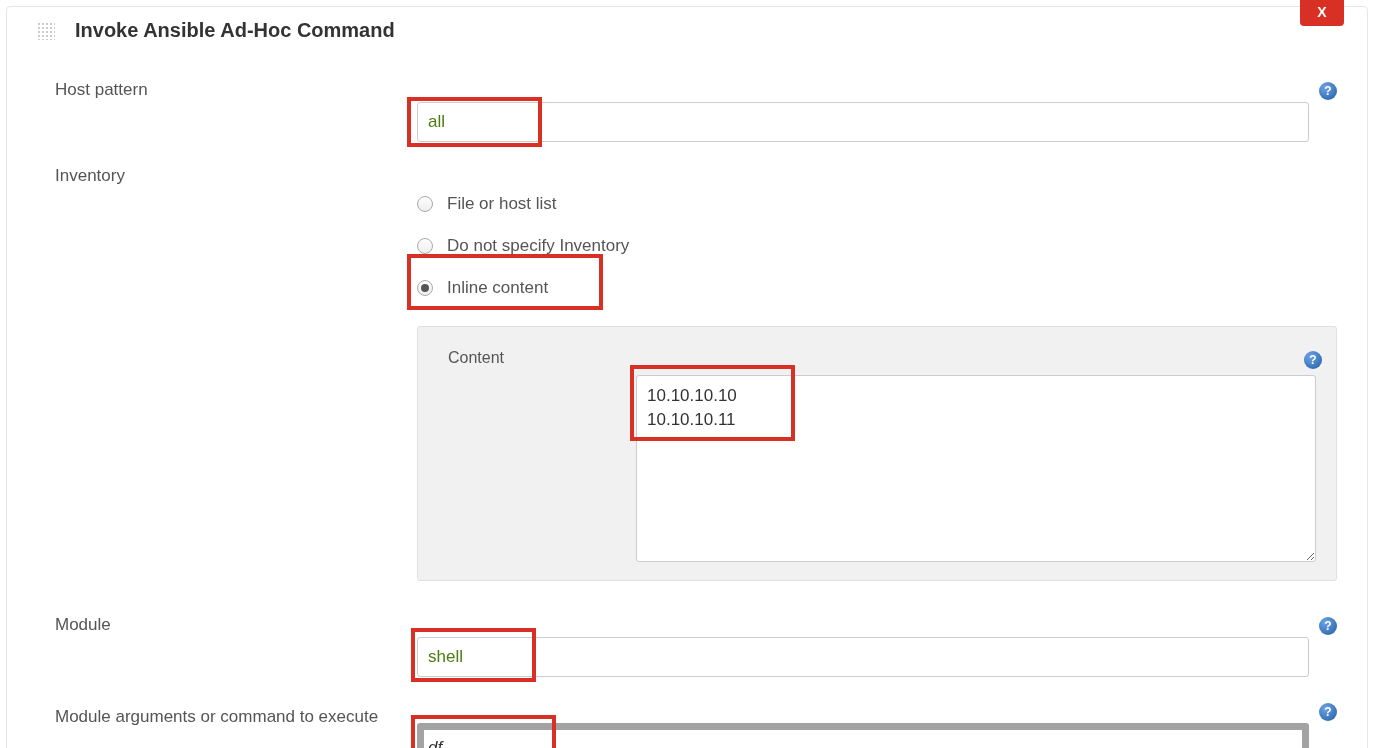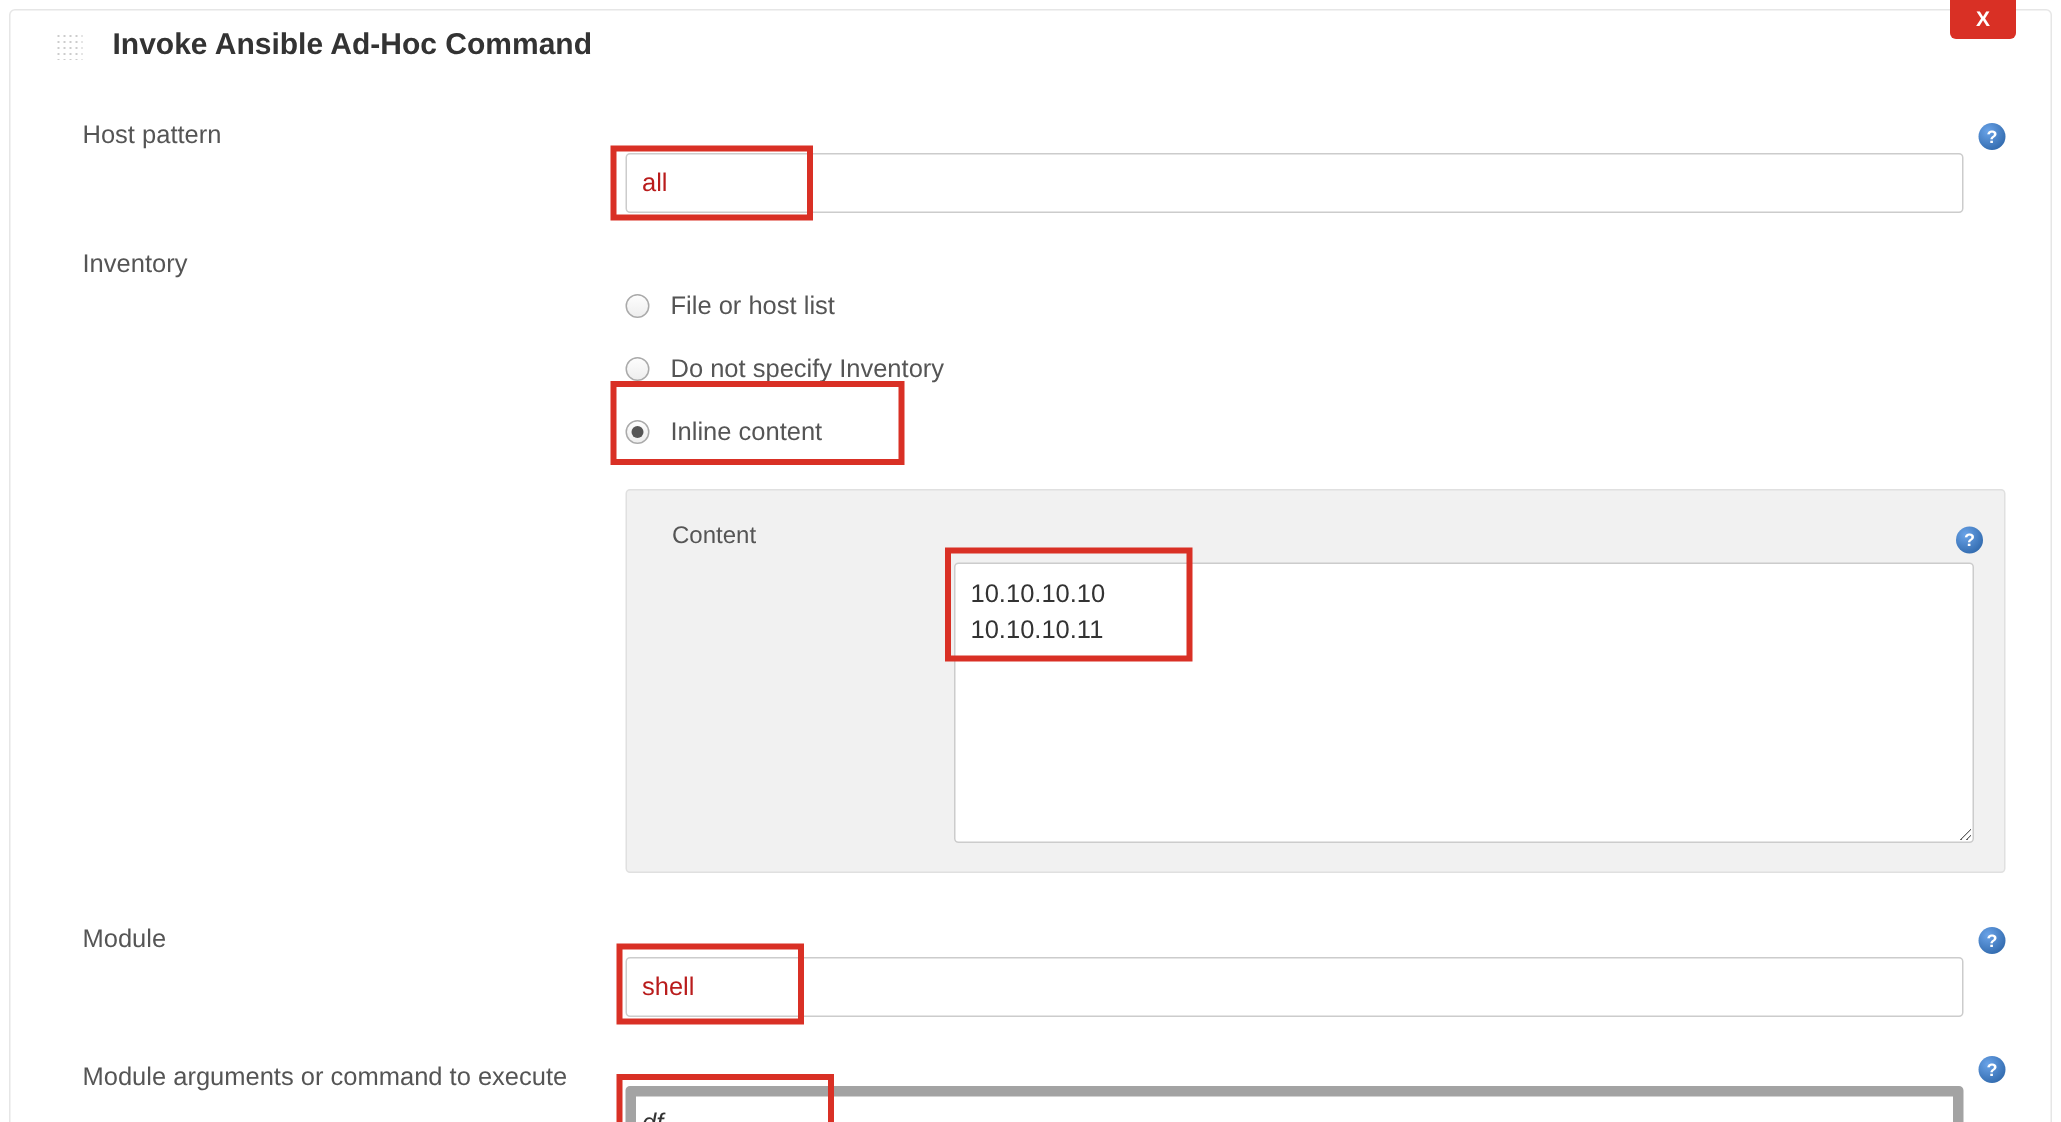--- a/index.html
+++ b/index.html
@@ -77,21 +77,21 @@
     .input-wide {
       flex: 1;
     }
     .text-input {
       width: 100%;
       height: 40px;
       border: 1px solid #ccc;
       border-radius: 3px;
       padding: 0 10px;
       font-size: 17px;
-      color: #b91c1c;
+      color: #4d7c0f;
     }
     .text-area {
       width: 100%;
       height: 145px;
       border: 7px solid #a3a3a3;
       border-radius: 3px;
       padding: 8px 4px;
       font-size: 17px;
       color: #333;
       resize: both;

